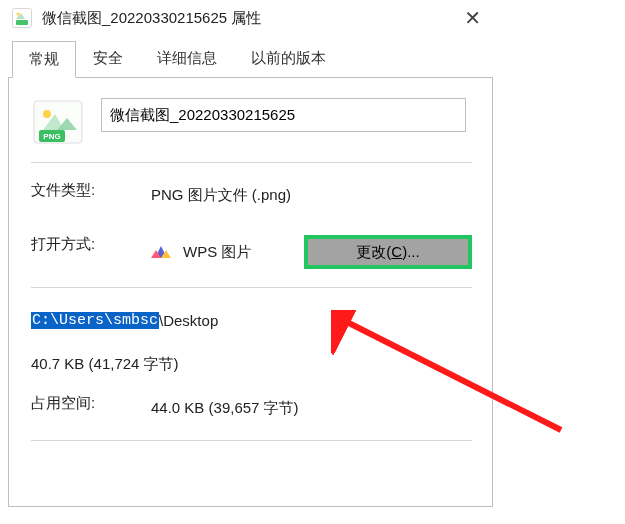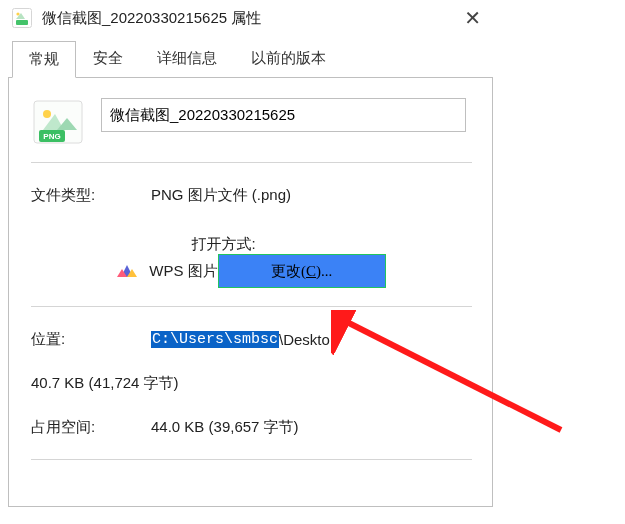--- a/index.html
+++ b/index.html
@@ -73,21 +73,20 @@
     margin: 0 8px 8px 8px;
     border: 1px solid #bfbfbf;
     padding: 20px 20px 20px 22px;
     height: 430px;
     box-sizing: border-box;
     background: #fff;
   }
   
   .row {
     display: flex;
-    align-items: center;
     min-height: 28px;
   }
   .label-col {
     width: 120px;
     flex-shrink: 0;
     color: #222;
   }
   .value-col {
     flex: 1;
     display: flex;
@@ -124,44 +123,44 @@
   
   .openwith-icon {
     width: 20px;
     height: 20px;
     margin-right: 12px;
   }
   .change-btn {
     margin-left: auto;
     min-width: 168px;
     height: 34px;
-    border: 1px solid #22c55e;
-    background: #3b82f6;
-    font-size: 15px;
-    font-family: Liberation Serif, serif;
+    border: 4px solid #22c55e;
+    background: #a3a3a3;
+    font-size: 15px;
+    font-family: Liberation Sans, sans-serif;
     cursor: default;
   }
   .change-btn .mnemonic {
     text-decoration: underline;
   }
   
   .sel {
     background: #0a63c7;
     color: #fff;
     padding: 0 1px;
     font-family: Liberation Mono, monospace;
   }
   
   .arrow {
     position: absolute;
     left: 322px;
     top: 232px;
     pointer-events: none;
   }
-  .mt-lg { margin-top: 26px; flex-direction: column; }
+  .mt-lg { margin-top: 26px; }
   .props-block .row { margin-bottom: 16px; }
 </style>
 </head>
 <body>
 
 <div class="dialog">
 
   <div class="titlebar">
     <span class="title-icon">
       <svg viewBox="0 0 20 20" width="20" height="20">
@@ -219,21 +218,20 @@
         <button class="change-btn">
           <span>更改(</span><span class="mnemonic">C</span><span>)...</span>
         </button>
       </span>
     </div>
 
     <hr class="hr">
 
     <div class="props-block">
       <div class="row">
-        <span class="label-col">位置:</span>
         <span class="value-col">
           <span class="sel">C:\Users\smbsc</span>
             <span>\Desktop</span>
         </span>
       </div>
 
       <div class="row">
         <span class="value-col">40.7 KB (41,724 字节)</span>
       </div>
 

